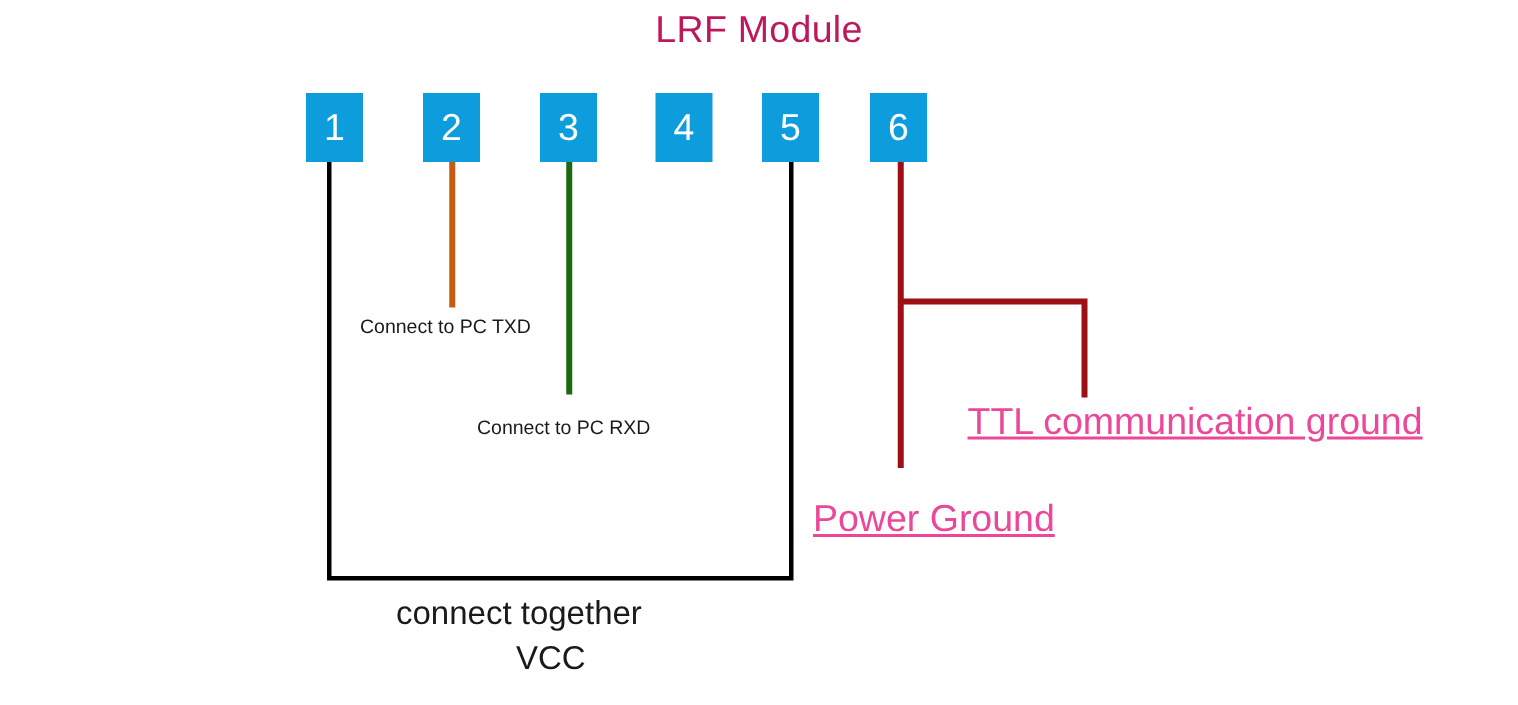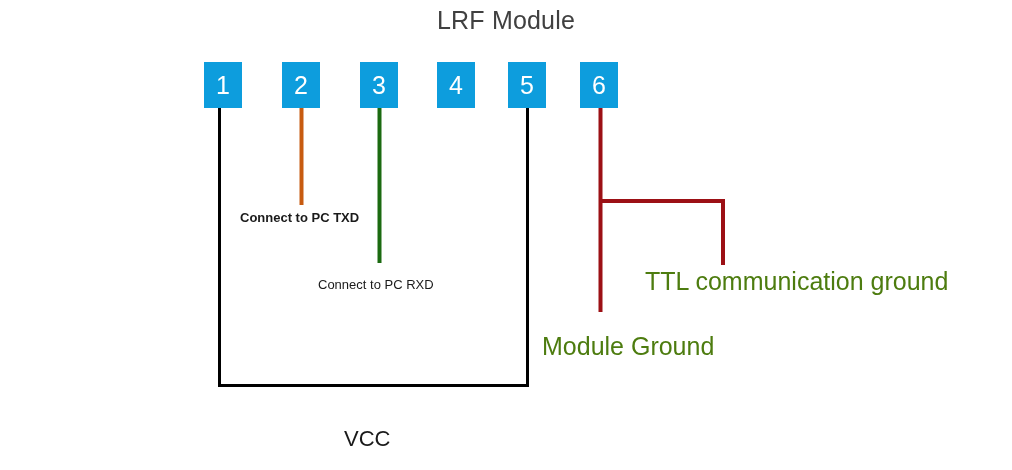--- a/index.html
+++ b/index.html
@@ -23,21 +23,21 @@
     top: 0;
     width: 1012px;
     height: 470px;
   }
   .title {
     position: absolute;
     left: 0;
     top: 6px;
     width: 1012px;
     text-align: center;
-    color: #404040;
+    color: #be185d;
     font-size: 25px;
     font-weight: normal;
     letter-spacing: 0.2px;
     white-space: nowrap;
   }
   .pin {
     position: absolute;
     top: 62px;
     width: 38px;
     height: 46px;
@@ -54,24 +54,25 @@
   }
   .label-black {
     color: #1a1a1a;
     font-size: 13px;
   }
   .label-big-black {
     color: #1a1a1a;
     font-size: 22px;
   }
   .label-red {
-    color: #4d7c0f;
+    color: #ec4899;
     font-size: 25px;
+    text-decoration: underline;
   }
-  #lbl-txd  { left: 240px; top: 210px; font-weight: bold; }
+  #lbl-txd  { left: 240px; top: 210px; }
   #lbl-rxd  { left: 318px; top: 277px; }
   #lbl-vcc-1 { left: 264px; top: 396px; }
   #lbl-vcc-2 { left: 332px; top: 426px; margin-left: 12px; }
   #lbl-power-ground { left: 542px; top: 332px; }
   #lbl-ttl-ground   { left: 645px; top: 267px; }
 </style>
 </head>
 <body>
 
 <div id="diagram">
@@ -107,20 +108,21 @@
     <span>5</span>
   </div>
   <div class="pin" style="left:580px">
     <span>6</span>
   </div>
 
   <div id="lbl-txd" class="label label-black">Connect to PC TXD</div>
 
   <div id="lbl-rxd" class="label label-black">Connect to PC RXD</div>
 
+  <div id="lbl-vcc-1" class="label label-big-black">connect together</div>
 
   <div id="lbl-vcc-2" class="label label-big-black">VCC</div>
 
-  <div id="lbl-power-ground" class="label label-red">Module Ground</div>
+  <div id="lbl-power-ground" class="label label-red">Power Ground</div>
 
   <div id="lbl-ttl-ground" class="label label-red">TTL communication ground</div>
 
 </div>
 
 </body></html>

